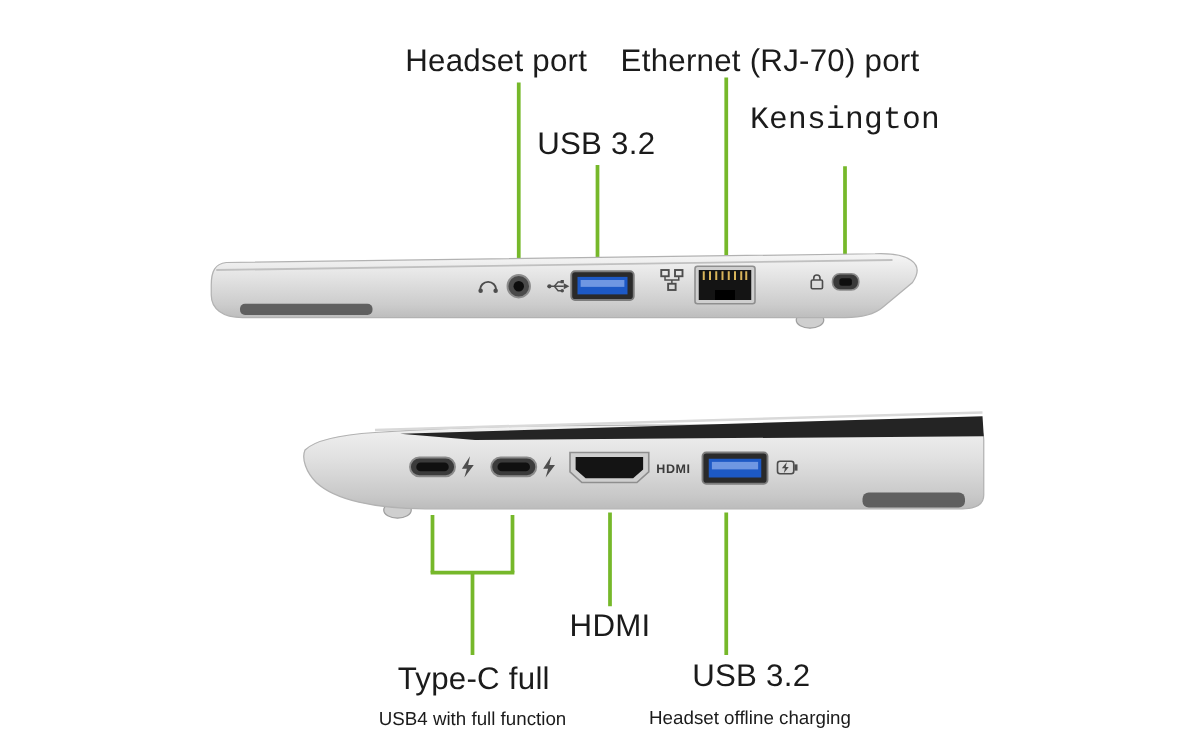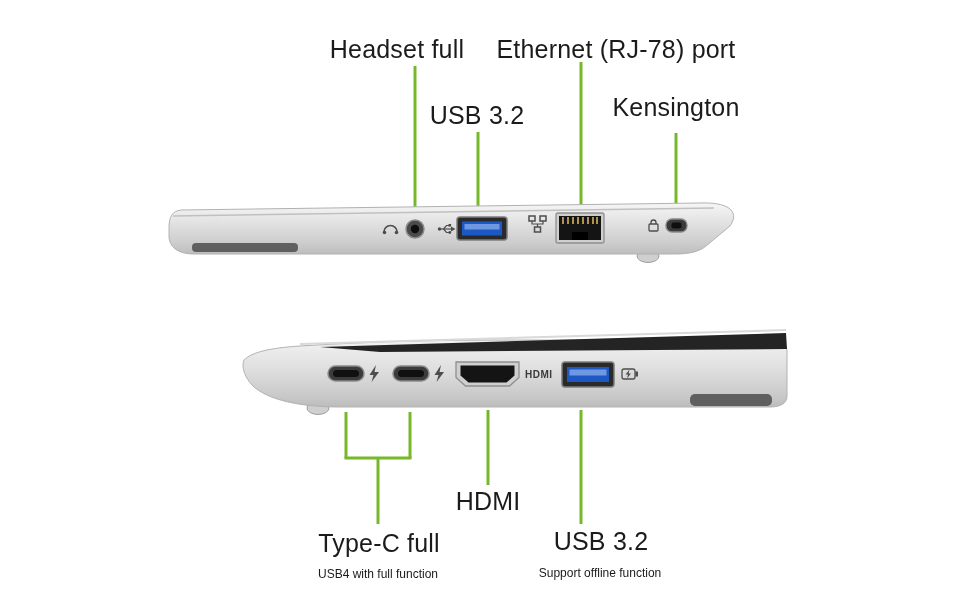--- a/index.html
+++ b/index.html
@@ -3,21 +3,21 @@
 <meta charset="utf-8">
 <style>
   * { margin:0; padding:0; box-sizing:border-box; }
   html,body { background:#ffffff; font-family:"Liberation Sans", sans-serif; }
   .figure { position:relative; width:960px; height:600px; background:#ffffff; overflow:hidden; }
   .art { position:absolute; inset:0; display:block; }
   .label { position:absolute; transform:translateX(-50%); color:#1b1b1b;
            font-size:25px; font-weight:500; white-space:nowrap; text-align:center;
            letter-spacing:0.2px; line-height:1.08; }
   .sublabel { position:absolute; transform:translateX(-50%); color:#1b1b1b;
-              font-size:12px; font-weight:500; white-space:nowrap; text-align:center; }
+              font-size:15px; font-weight:500; white-space:nowrap; text-align:center; }
   .callout-line { stroke:var(--accent,#76b82a); stroke-width:3; fill:none; }
   .port-marking { font-family:"Liberation Sans", sans-serif; font-weight:bold;
                   font-size:10px; fill:#3a3a3a; letter-spacing:0.5px; }
   .icon-stroke { stroke:#4d4d4d; fill:none; stroke-width:1.5; }
   .icon-fill { fill:#4d4d4d; }
 </style>
 </head>
 <body>
 
 <div class="figure">
@@ -136,31 +136,31 @@
         <rect x="569.5" y="369.5" width="37" height="6" fill="#6f97e2"></rect>
       </g>
       <g>
         <rect class="icon-stroke" style="stroke-width:1.3" x="622" y="369" width="13" height="10" rx="2"></rect>
         <rect class="icon-fill" x="635.5" y="371.5" width="2.5" height="5"></rect>
         <path class="icon-fill" d="M 629.5 369.5 L 625.5 374.5 H 628 L 627 378.5 L 631 373.5 H 628.6 Z"></path>
       </g>
     </g>
   </svg>
 
-  <div class="label" style="left:397px; top:36px;">Headset full</div>
+  <div class="label" style="left:397px; top:36px;">Headset port</div>
 
-  <div class="label" style="left:616px; top:36px;">Ethernet (RJ-78) port</div>
+  <div class="label" style="left:616px; top:36px;">Ethernet (RJ-70) port</div>
 
   <div class="label" style="left:477px; top:102px;">USB 3.2</div>
 
-  <div class="label" style="left:676px; top:94px;">
+  <div class="label" style="left:676px; top:82px;font-family:Liberation Mono, monospace;">
     <div>Kensington</div>
   </div>
 
   <div class="label" style="left:488px; top:488px;">HDMI</div>
 
   <div class="label" style="left:379px; top:530px;">Type-C full</div>
   <div class="sublabel" style="left:378px; top:567px;">USB4 with full function</div>
 
   <div class="label" style="left:601px; top:528px;">USB 3.2</div>
-  <div class="sublabel" style="left:600px; top:566px;">Support offline function</div>
+  <div class="sublabel" style="left:600px; top:566px;">Headset offline charging</div>
 
 </div>
 
 </body></html>

